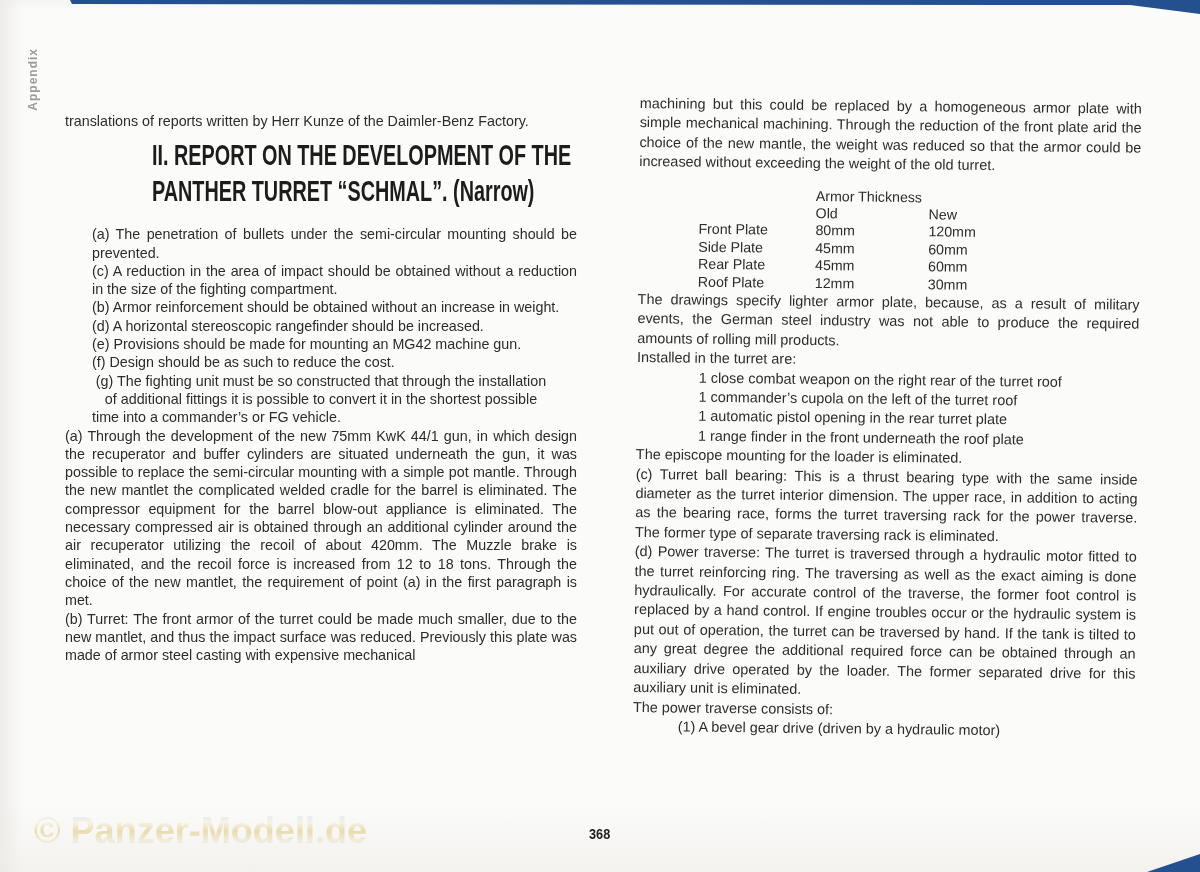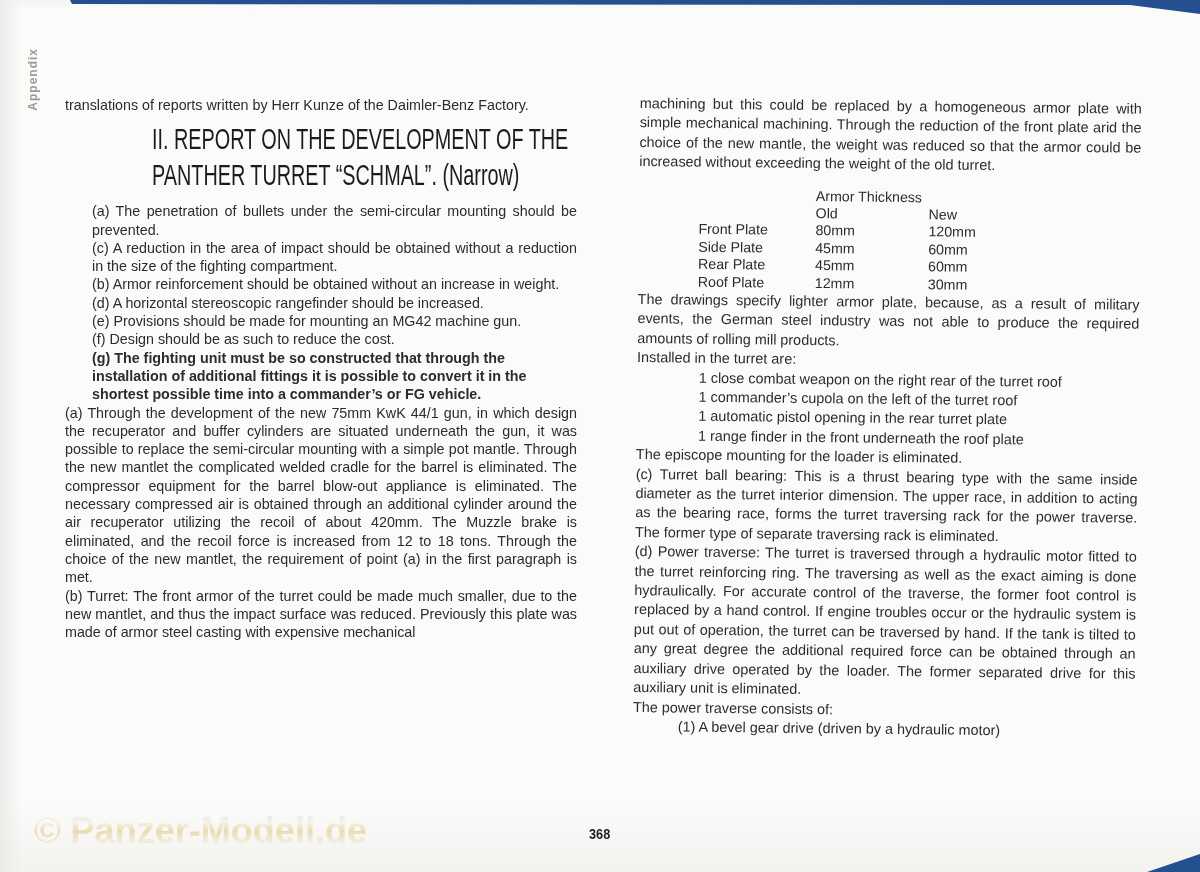--- a/index.html
+++ b/index.html
@@ -23,36 +23,36 @@
   
   .appendix {
     position:absolute; left:26px; top:48px;
     writing-mode:vertical-rl; transform:rotate(180deg);
     font-size:12px; font-weight:bold; letter-spacing:1px;
     color:#9b9b9d;
   }
 
   
   .col { position:absolute; }
-  .col-left  { left:65px;  top:96px;  width:512px; font-size:14.3px; line-height:18.3px; }
+  .col-left  { left:65px;  top:112px;  width:512px; font-size:14.3px; line-height:18.3px; }
   .col-right { left:640px; top:94px;  width:502px; font-size:14.4px; line-height:19.4px;
                transform:rotate(0.65deg); transform-origin:0 0; }
 
   p.para { margin:0; }
   .j { text-align:justify; text-align-last:left; }
 
   .intro { margin-left:2px; }
 
-  .doc-title { margin-top:7px; font-weight:normal; font-size:30px; line-height:36px; color:#1c1c1c; }
+  .doc-title { margin-top:7px; font-weight:bold; font-size:30px; line-height:36px; color:#1c1c1c; }
   .title-line { text-align:center; white-space:nowrap; transform:scale(0.66,1); transform-origin:50% 50%; letter-spacing:0; }
 
   .mt-para1 { margin-top:10px; }
-  .reqs { list-style:none; margin-top:9px; padding-left:27px; }
+  .reqs { list-style:none; margin-top:16px; padding-left:27px; }
   .reqs li { text-align:justify; text-align-last:left; }
-  .reqs li:last-child { text-align:left; max-width:458px;font-weight:bold; }
+  .reqs li:last-child { text-align:center; max-width:458px; }
   .mt-para2 { margin-top:18px; }
   .mt-para3 { margin-top:16px; }
   .mt-para4 { margin-top:14px; }
 
   
   .armor-table { margin-top:14px; font-size:14.2px; }
   .t-line { position:relative; height:17.4px; line-height:17.4px; }
   .t-title { position:absolute; left:177px; }
   .c-label { position:absolute; left:60px; }
   .c-old   { position:absolute; left:177px; }

